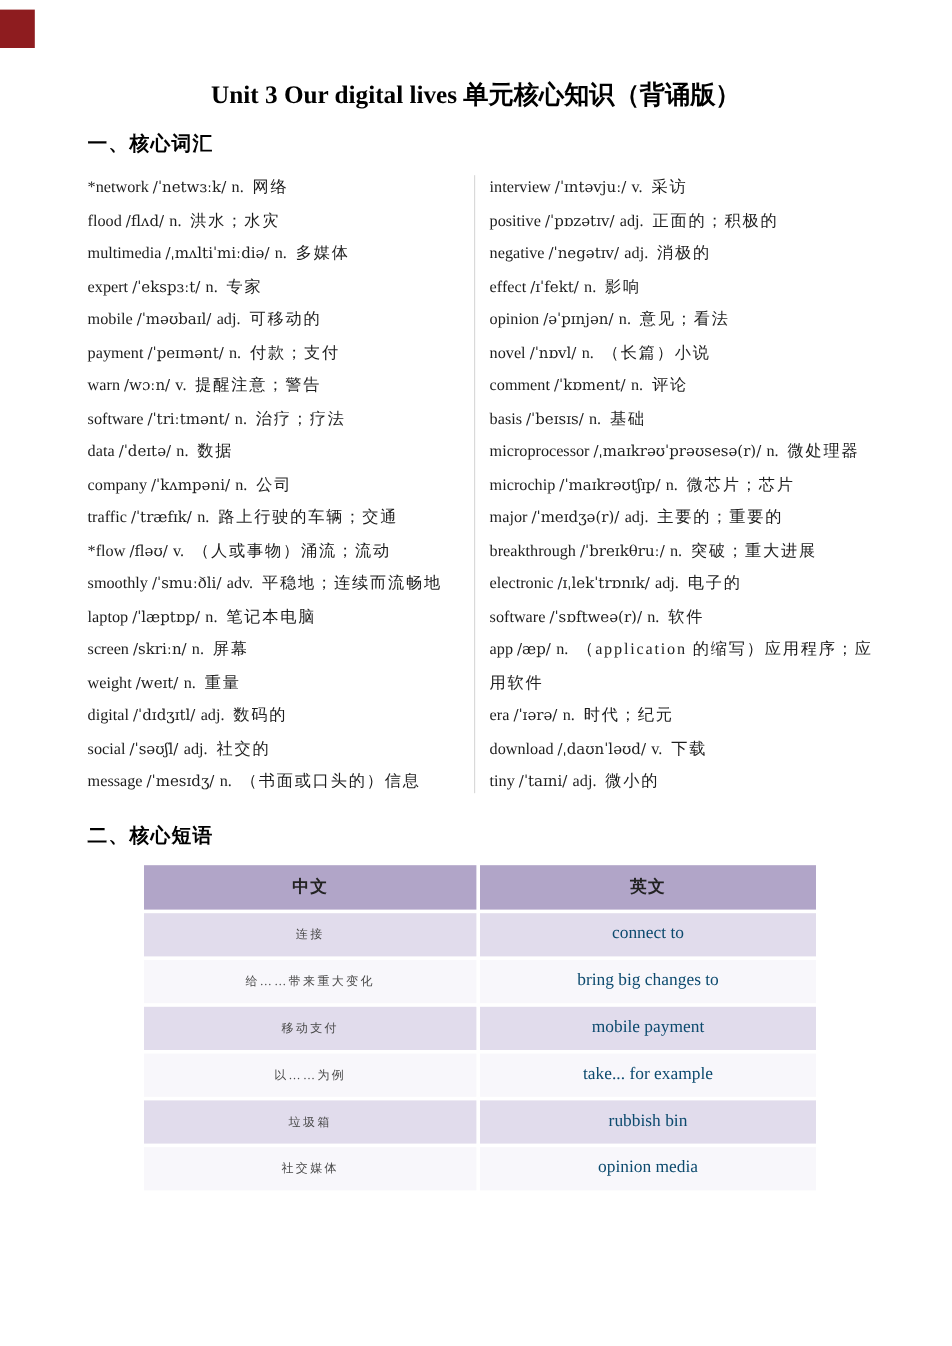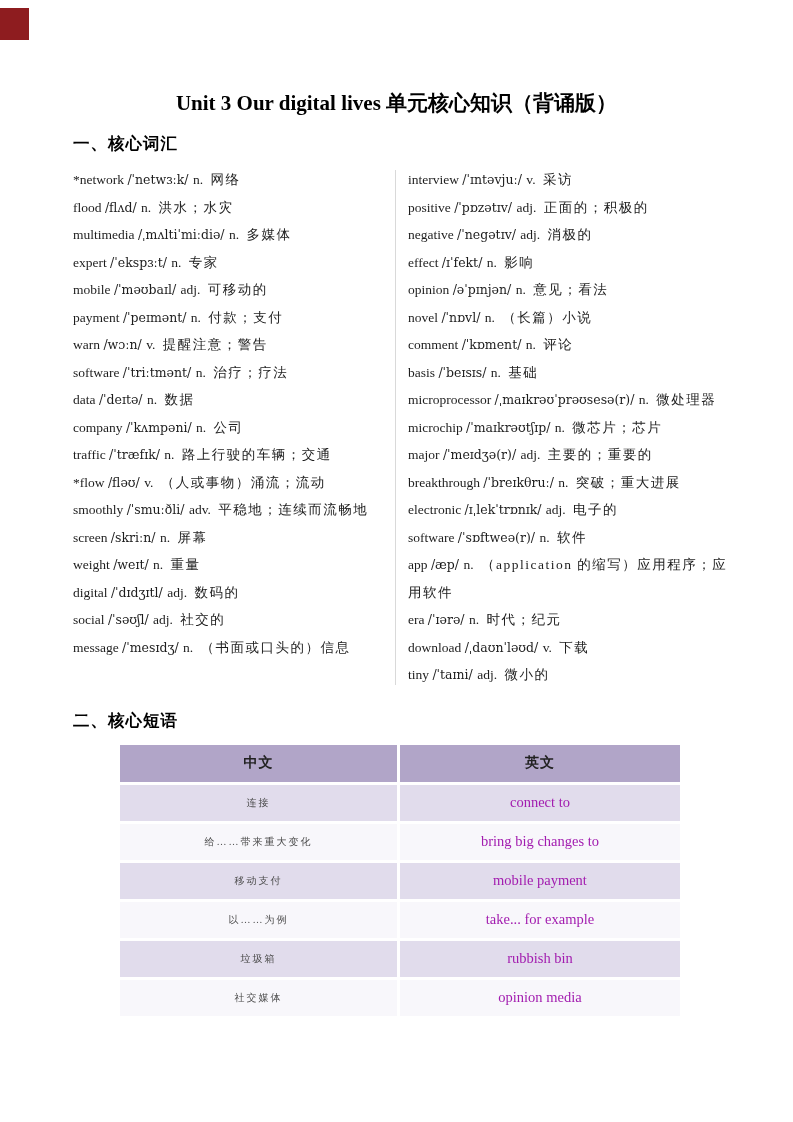--- a/index.html
+++ b/index.html
@@ -13,28 +13,27 @@
     font-family: "Liberation Serif", "DejaVu Serif", serif;
     color: #1d1d1d;
   }
   .stamp {
     position: absolute;
     left: 0; top: 8px;
     width: 29px; height: 32px;
     background: #8e1c1f;
   }
   .title {
-    padding-top: 40px;
+    padding-top: 64px;
     text-align: center;
     font-size: 21px;
     line-height: 30px;
     font-weight: bold;
     color: #000000;
     font-family: "Liberation Serif", "DejaVu Serif", serif;
-    margin-top: 48px;
   }
   .content { padding: 0 63px 0 73px; }
   .section-heading {
     font-size: 16.5px;
     line-height: 24px;
     font-weight: bold;
     color: #000000;
     letter-spacing: 1px;
   }
   .section-heading.s1 { margin-top: 14px; }
@@ -93,21 +92,21 @@
     justify-content: center;
   }
   .td.cn {
     width: 277px;
     color: #4a4a4a;
     font-size: 10px;
     letter-spacing: 2px;
   }
   .td.en {
     width: 280px;
-    color: #a21caf;
+    color: #0c4a6e;
     font-size: 14.5px;
     font-family: "Liberation Serif", "DejaVu Serif", serif;
   }
 </style>
 </head>
 <body>
 
 <div class="page">
   <div class="stamp"></div>
 
@@ -204,20 +203,26 @@
             <span class="m">（人或事物）涌流；流动</span>
           </div>
 
           <div class="vocab-entry">
             <span class="w">smoothly</span>
             <span class="p">/ˈsmuːðli/</span>
             <span class="pos">adv.</span>
             <span class="m">平稳地；连续而流畅地</span>
           </div>
 
+          <div class="vocab-entry">
+            <span class="w">laptop</span>
+            <span class="p">/ˈlæptɒp/</span>
+            <span class="pos">n.</span>
+            <span class="m">笔记本电脑</span>
+          </div>
 
           <div class="vocab-entry">
             <span class="w">screen</span>
             <span class="p">/skriːn/</span>
             <span class="pos">n.</span>
             <span class="m">屏幕</span>
           </div>
 
           <div class="vocab-entry">
             <span class="w">weight</span>

